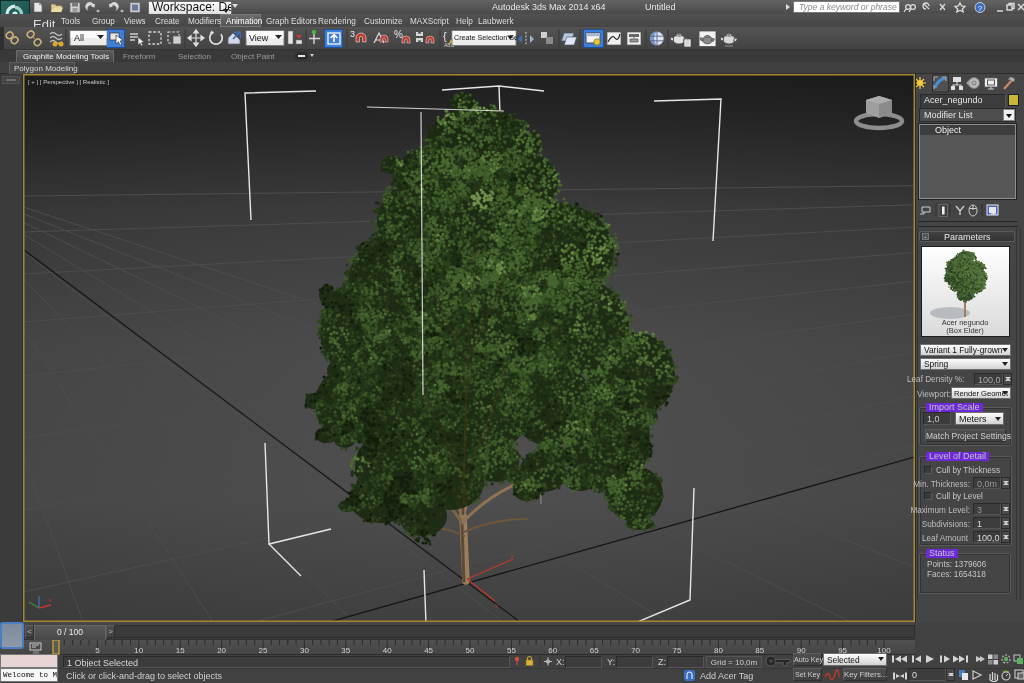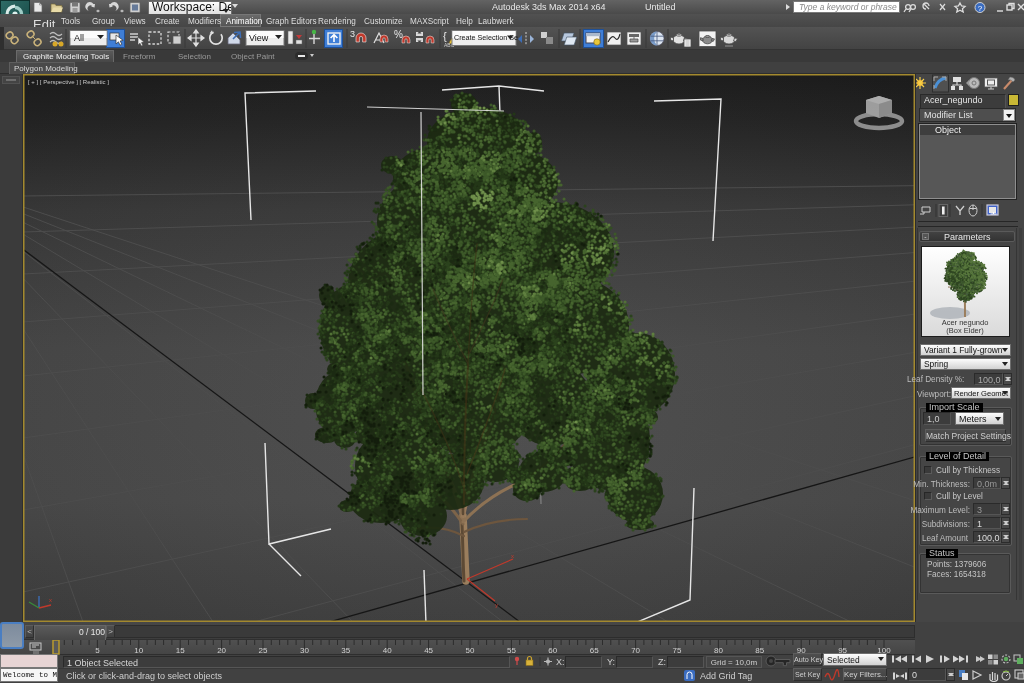--- a/index.html
+++ b/index.html
@@ -3,21 +3,21 @@
 *{margin:0;padding:0;box-sizing:border-box}
 html,body{width:1024px;height:683px;overflow:hidden;background:#3a3a3a;
  font-family:"Liberation Sans",sans-serif;-webkit-font-smoothing:antialiased}
 .ab{position:absolute}
 .txt{color:#d8d8d8;font-size:9px;white-space:nowrap}
 .fld{background:#3c3c3c;border:1px solid #2a2a2a;border-right-color:#555;border-bottom-color:#555;color:#c9c9c9;font-size:9px;line-height:10px;padding:1px 3px;white-space:nowrap;overflow:hidden}
 .combo{background:linear-gradient(#fdfdfd,#d2d2d2);border:1px solid #6e6e6e;color:#111;font-size:9px;line-height:9px;padding:1px 3px;white-space:nowrap;overflow:hidden}
 .combo .ar{position:absolute;right:2px;top:50%;margin-top:-2px;width:0;height:0;border:3px solid transparent;border-top:4px solid #222}
 .btn{background:linear-gradient(#4e4e4e,#414141);border:1px solid #2e2e2e;border-top-color:#5d5d5d;border-left-color:#5d5d5d;color:#cfcfcf;font-size:9px;text-align:center;white-space:nowrap}
 .grp{border:1px solid #5a5a5a;border-radius:2px;box-shadow:inset 0 0 0 1px rgba(0,0,0,.25)}
-.grpt{position:absolute;top:-5px;left:6px;background:#000000;padding:0 3px;color:#c4c4c4;font-size:9px;line-height:9px}
+.grpt{position:absolute;top:-5px;left:6px;background:#6d28d9;padding:0 3px;color:#c4c4c4;font-size:9px;line-height:9px}
 .lbl{color:#bdbdbd;font-size:9px;white-space:nowrap}
 .spin{position:absolute;width:9px;background:#4a4a4a;border:1px solid #2c2c2c}
 .spin:before,.spin:after{content:"";position:absolute;left:1px;width:0;height:0;border:3px solid transparent}
 .spin:before{top:1px;border-bottom:3px solid #ccc}
 .spin:after{bottom:1px;border-top:3px solid #ccc}
 .ck{width:8px;height:8px;background:#3a3a3a;border:1px solid #272727;border-right-color:#5a5a5a;border-bottom-color:#5a5a5a}
 </style></head><body>
 
 <div class="ab" style="left:0;top:0;width:1024px;height:14px;background:linear-gradient(#636363,#4a4a4a)"></div>
 <div class="ab" style="left:0;top:0;width:30px;height:29px;background:linear-gradient(135deg,#2e6b66,#174a46);border:1px solid #0e302d">
@@ -576,21 +576,21 @@
     <span class="grpt">Status</span>
   </div>
 <div class="ab lbl" style="left:927px;top:560px;color:#c4c4c4;font-size:8.2px">Points: 1379606</div>
 <div class="ab lbl" style="left:927px;top:570px;color:#c4c4c4;font-size:8.2px">Faces: 1654318</div>
 
 <div class="ab" style="left:0;top:622px;width:1024px;height:61px;background:#414141"></div>
 
 <div class="ab" style="left:0;top:622px;width:915px;height:18px;background:linear-gradient(#474747,#3d3d3d);border-bottom:1px solid #303030"></div>
 <div class="ab" style="left:25px;top:625px;width:890px;height:13px;background:#3a3a3a;border:1px solid #2d2d2d"></div>
 <div class="ab btn" style="left:25px;top:625px;width:9px;height:13px;line-height:12px;font-size:8px;color:#bbb">&lt;</div>
-<div class="ab" style="left:34px;top:625px;width:72px;height:16px;background:linear-gradient(#5a5a5a,#474747);border:1px solid #666;color:#e8e8e8;font-size:8.5px;line-height:12px;text-align:right">0 / 100</div>
+<div class="ab" style="left:34px;top:625px;width:72px;height:16px;background:linear-gradient(#5a5a5a,#474747);border:1px solid #666;color:#e8e8e8;font-size:8.5px;line-height:12px;text-align:center">0 / 100</div>
 <div class="ab btn" style="left:106px;top:625px;width:9px;height:13px;line-height:12px;font-size:8px;color:#bbb">&gt;</div>
 
 <div class="ab" style="left:0;top:640px;width:915px;height:15px;background:linear-gradient(#505050,#454545);border-bottom:1px solid #2e2e2e"></div>
 <svg class="ab" style="left:0;top:640px" width="915" height="15" viewBox="0 0 915 15">
  <g stroke="#2c2c2c" stroke-width="1">
   <path d="M56.0 0 v9"></path>
       <path d="M64.3 0 v5"></path>
       <path d="M72.6 0 v5"></path>
       <path d="M80.8 0 v5"></path>
       <path d="M89.1 0 v5"></path>
@@ -739,21 +739,21 @@
 <div class="ab lbl" style="left:658px;top:657px;color:#cfcfcf">Z:</div>
 <div class="ab fld" style="left:667px;top:655.5px;width:37px;height:12px"></div>
 <div class="ab fld" style="left:706px;top:655.5px;width:56px;height:12px;color:#cfcfcf;background:#444;border-color:#555;text-align:center;font-size:8px;line-height:10px">Grid = 10,0m</div>
 
 <div class="ab" style="left:0;top:668px;width:1024px;height:15px;background:#414141;border-top:1px solid #383838"></div>
 <div class="ab lbl" style="left:66px;top:671px;color:#cfcfcf">Click or click-and-drag to select objects</div>
 <svg class="ab" style="left:683px;top:669px" width="13" height="13" viewBox="0 0 13 13">
     <rect x="1" y="1" width="11" height="11" rx="2" fill="#3a6cc0"></rect>
     <path d="M6.5 3 a2.5 2.5 0 0 1 2.5 2.5 V10 M6.5 3 a2.5 2.5 0 0 0 -2.5 2.5 V10" stroke="#fff" fill="none"></path>
   </svg>
-<div class="ab lbl" style="left:700px;top:671px;color:#cfcfcf">Add Grid Tag</div>
+<div class="ab lbl" style="left:700px;top:671px;color:#cfcfcf">Add Acer Tag</div>
 
 <div class="ab" style="left:0;top:622px;width:24px;height:27px;background:linear-gradient(#7d8b9d,#8e9aa8);border:2px solid #4a7ec2;border-radius:3px"></div>
 <div class="ab" style="left:0;top:654px;width:58px;height:14px;background:#e7d4d4;border:1px solid #777"></div>
 <div class="ab" style="left:0;top:668px;width:58px;height:14px;background:#f6f6f6;border:1px solid #777;color:#111;font-family:'Liberation Mono',monospace;font-size:7.5px;line-height:13px;padding-left:2px">Welcome to M</div>
 
 <svg class="ab" style="left:764px;top:652px" width="30" height="18" viewBox="0 0 30 18">
     <g fill="#262626" stroke="#5a5a5a" stroke-width="1">
       <circle cx="7" cy="9" r="5"></circle>
       <path d="M11 7.5 h15 v3.2 h-3.5 v3 h-3.2 v-3 h-8.3 z"></path>
     </g>

